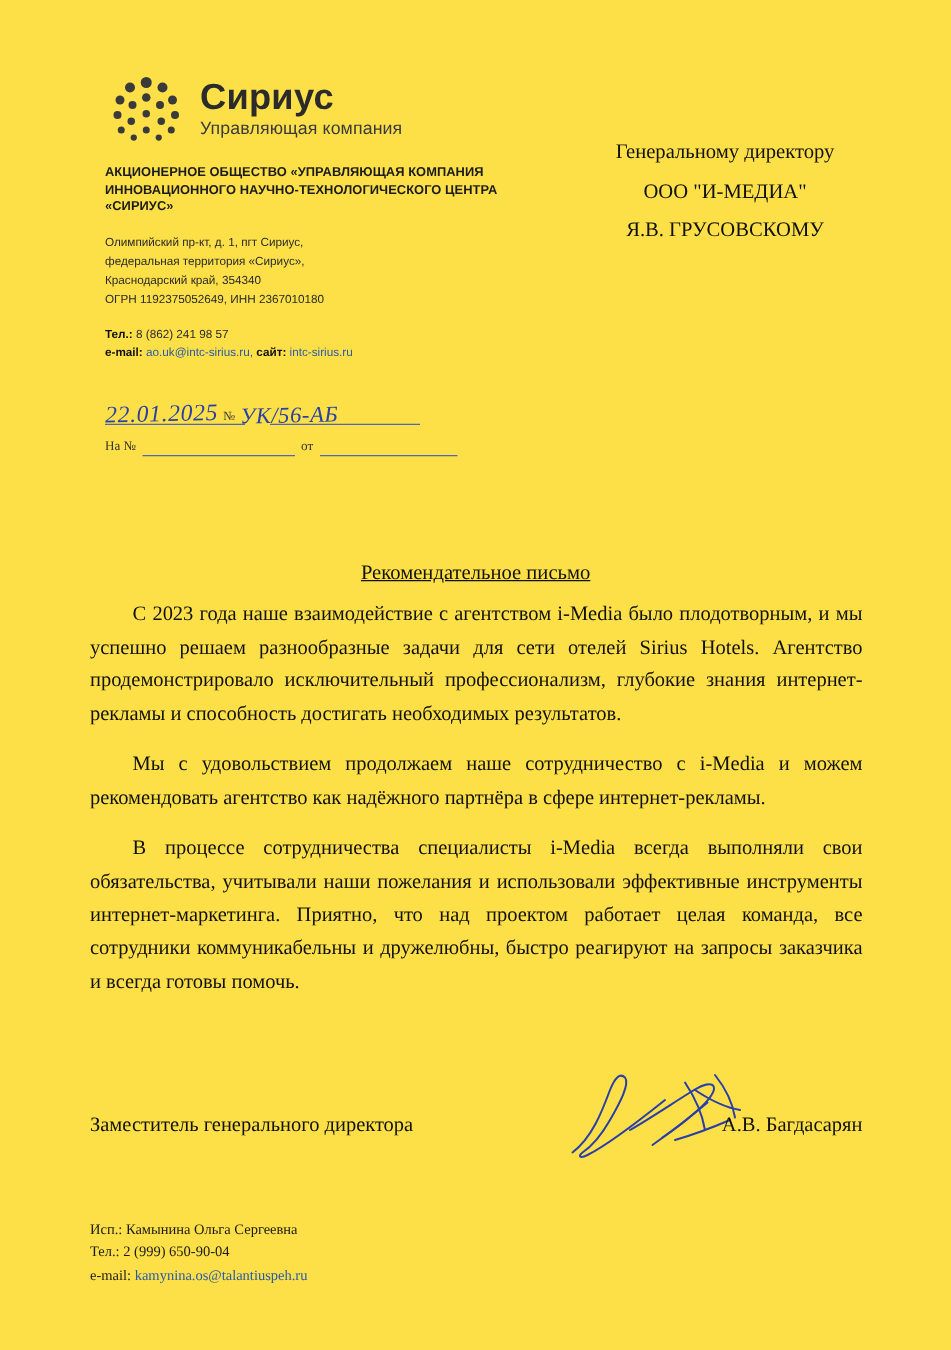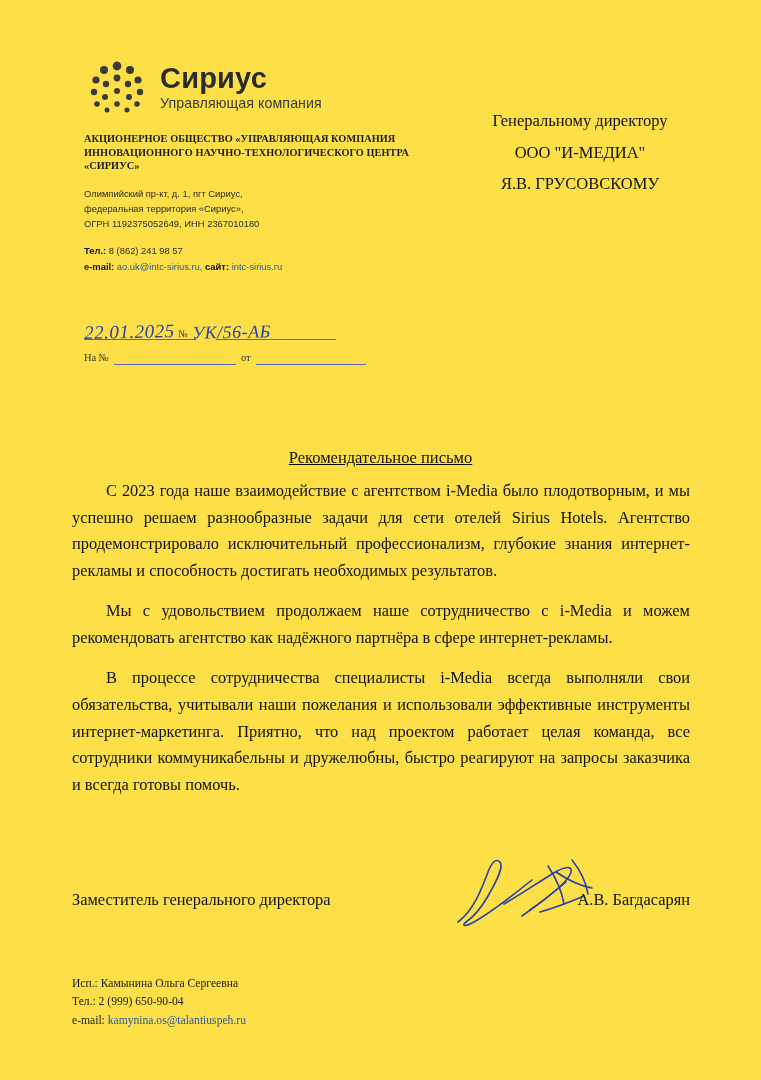--- a/index.html
+++ b/index.html
@@ -59,21 +59,21 @@
   .logo-sub {
     font-family: "Liberation Sans", sans-serif;
     font-size: 14.2px;
     color: #3a3a3a;
     letter-spacing: 0.1px;
     margin-top: 3px;
     line-height: 1;
   }
 
   .org-name {
-    font-family: Liberation Serif, serif;
+    font-family: Liberation Sans, sans-serif;
     font-weight: bold;
     font-size: 10.3px;
     line-height: 1.32;
     color: #1b1b1b;
     margin-top: 16px;
     letter-spacing: 0.05px;
     text-transform: uppercase;
   }
 
   .address {
@@ -259,20 +259,21 @@
         <div class="logo-name">Сириус</div>
         <div class="logo-sub">Управляющая компания</div>
       </div>
     </div>
 
     <div class="org-name">АКЦИОНЕРНОЕ ОБЩЕСТВО «УПРАВЛЯЮЩАЯ КОМПАНИЯ ИННОВАЦИОННОГО НАУЧНО-ТЕХНОЛОГИЧЕСКОГО ЦЕНТРА «СИРИУС»</div>
 
     <div class="address">
       <div>Олимпийский пр-кт, д. 1, пгт Сириус,</div>
       <div>федеральная территория «Сириус»,</div>
+      <div>Краснодарский край, 354340</div>
       <div>ОГРН 1192375052649, ИНН 2367010180</div>
     </div>
 
     <div class="contacts">
       <div>
         <b>Тел.:</b>
         <span>8 (862) 241 98 57</span>
       </div>
       <div>
         <b>e-mail:</b>

